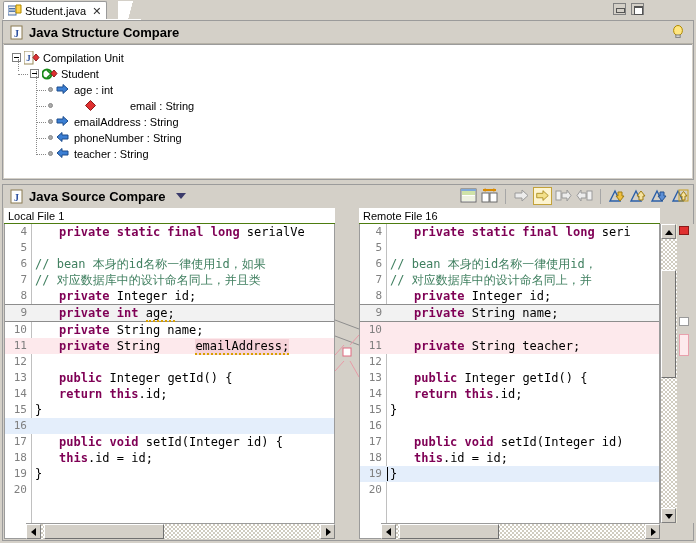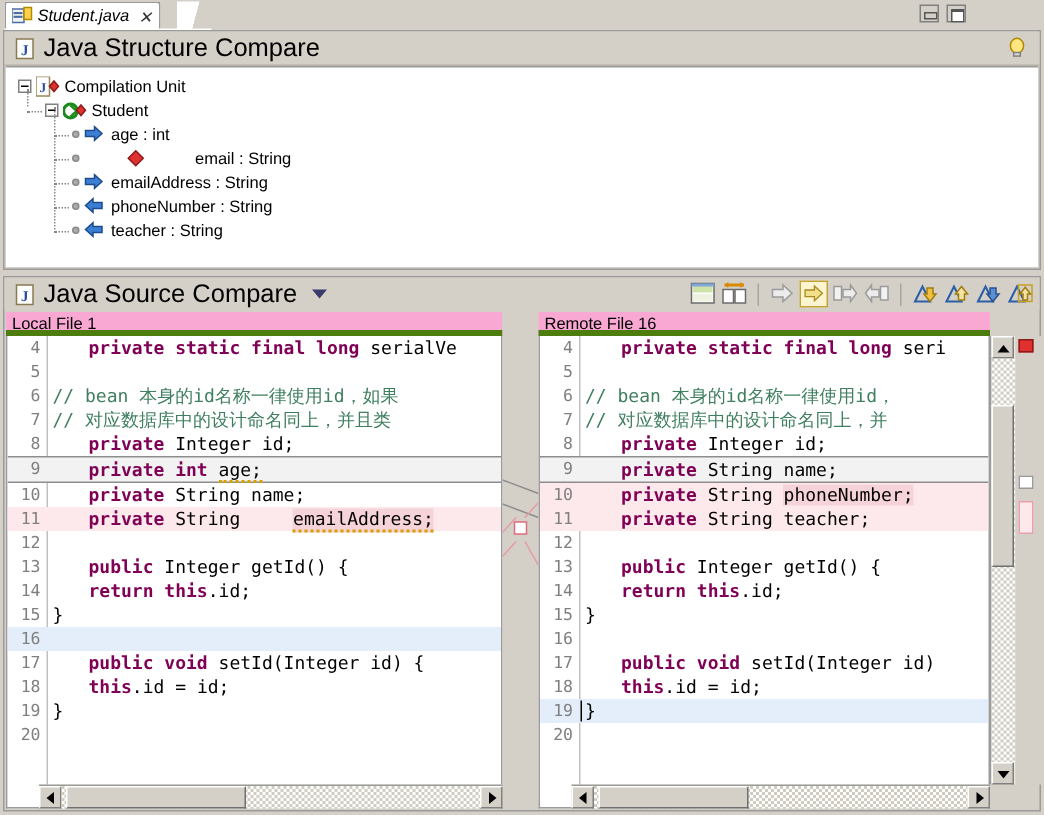--- a/index.html
+++ b/index.html
@@ -5,21 +5,21 @@
   html,body{margin:0;padding:0;}
   body{
     width:696px;height:543px;overflow:hidden;
     background:#d4d0c8;
     font-family:"Liberation Sans", sans-serif;
     font-size:11px;color:#000;
   }
   .app{position:relative;width:696px;height:543px;background:#d4d0c8;}
 
   
-  .titlebar{position:absolute;left:0;top:0;width:648px;height:20px;background:#d4d0c8;font-style:italic;}
+  .titlebar{position:absolute;left:0;top:0;width:648px;height:20px;background:#d4d0c8;}
   .tab{
     position:absolute;left:3px;top:1px;height:19px;
     background:#ffffff;
     border:1px solid #9a9a9a;border-bottom:none;
     border-top-left-radius:2px;border-top-right-radius:2px;
     display:flex;align-items:center;padding:0 5px 0 4px;
     box-sizing:border-box;
   }
   .tab-icon{width:14px;height:14px;position:relative;margin-right:3px;flex:none;}
   .tab-label{font-size:11px;color:#000;white-space:nowrap;}
@@ -33,21 +33,21 @@
   .wb.max::after{content:"";position:absolute;left:2px;top:2px;width:7px;height:6px;border:1px solid #555;border-top-width:2px;background:#fff;}
 
   
   .panel{position:absolute;background:#d4d0c8;border:1px solid #8e8e8e;box-sizing:border-box;}
 
   
   .structure{left:2px;top:20px;width:692px;height:160px;background:#d4d0c8;border:1px solid #9b9b9b;box-sizing:border-box;}
   .sect-head{height:22px;display:flex;align-items:center;padding-left:6px;background:#d4d0c8;
       border-bottom:1px solid #b6b2a8;position:relative;}
   .sect-icon{width:15px;height:15px;margin-right:5px;flex:none;position:relative;}
-  .sect-title{font-size:17px;color:#000;}
+  .sect-title{font-size:13px;color:#000;font-weight:bold;}
   .bulb{position:absolute;right:6px;top:2px;width:18px;height:18px;}
 
   .tree-area{position:absolute;left:1px;top:23px;right:1px;bottom:1px;background:#ffffff;
      border-top:1px solid #9b9b9b;overflow:hidden;}
   .tnode{position:absolute;display:flex;align-items:center;height:15px;font-size:11px;white-space:nowrap;}
   .texp{width:9px;height:9px;border:1px solid #808080;background:#fff;position:relative;
      margin-right:3px;flex:none;box-sizing:border-box;}
   .texp::before{content:"";position:absolute;left:1px;top:3px;width:5px;height:1px;background:#000;}
   .tdash{position:absolute;border-top:1px dotted #888;}
   .tvert{position:absolute;border-left:1px dotted #888;}
@@ -60,21 +60,21 @@
   .caret{width:0;height:0;border-left:5px solid transparent;border-right:5px solid transparent;
      border-top:6px solid #3b3b6b;margin-left:10px;}
   .toolbar{position:absolute;right:4px;top:2px;display:flex;align-items:center;gap:2px;}
   .tb{width:19px;height:18px;position:relative;box-sizing:border-box;}
   .tb.sel{border:1px solid #c3a23a;background:#fdf4d0;}
   .tbsep{width:1px;height:15px;background:#a6a6a6;margin:0 4px;}
 
   .cmp{position:absolute;left:1px;top:23px;right:1px;bottom:1px;background:#d4d0c8;}
   .pane{position:absolute;top:0;bottom:0;background:#d4d0c8;}
   .pane-title{height:16px;font-size:11px;color:#000;padding-left:4px;line-height:16px;
-     background:#f9a8d4;border-bottom:4px solid #4d7c0f;box-sizing:border-box;}
+     background:#ffffff;border-bottom:1px solid #4d7c0f;box-sizing:border-box;}
   .code-wrap{position:absolute;left:0;right:0;top:16px;bottom:0;background:#fff;
      border:1px solid #9b9b9b;border-top:none;box-sizing:border-box;overflow:hidden;}
   .code-inner{position:absolute;left:0;top:0;right:0;bottom:0;overflow:hidden;}
   .gutter{position:absolute;left:0;top:0;bottom:0;width:26px;background:#fff;border-right:1px solid #c0c0c0;}
   .row{position:relative;height:16px;line-height:16px;white-space:nowrap;}
   .ln{position:absolute;left:0;width:22px;text-align:right;color:#808080;
      font-family:"DejaVu Sans Mono","Liberation Mono",monospace;font-size:11px;}
   .ct{position:absolute;left:30px;font-family:"DejaVu Sans Mono","Liberation Mono",monospace;font-size:12px;}
   .kw{color:#7f0055;font-weight:bold;margin-left:24px;}
   .cm{color:#3f7f5f;}
@@ -411,21 +411,20 @@
               <div class="row">
                 <span class="ln">8</span>
                 <span class="ct"><span class="kw">private </span><span class="pl">Integer id;</span></span>
               </div>
               <div class="row hl-gray">
                 <span class="ln">9</span>
                 <span class="ct"><span class="kw">private </span><span class="pl">String name;</span></span>
               </div>
               <div class="row hl-pink">
                 <span class="ln">10</span>
-                <span class="ct"><span class="kw">private </span><span class="pl">String </span><span class="pl" style="background: rgb(246, 211, 217);">phoneNumber;</span></span>
               </div>
               <div class="row hl-pink">
                 <span class="ln">11</span>
                 <span class="ct"><span class="kw">private </span><span class="pl">String teacher;</span></span>
               </div>
               <div class="row">
                 <span class="ln">12</span>
                 <span class="ct"></span>
               </div>
               <div class="row">

